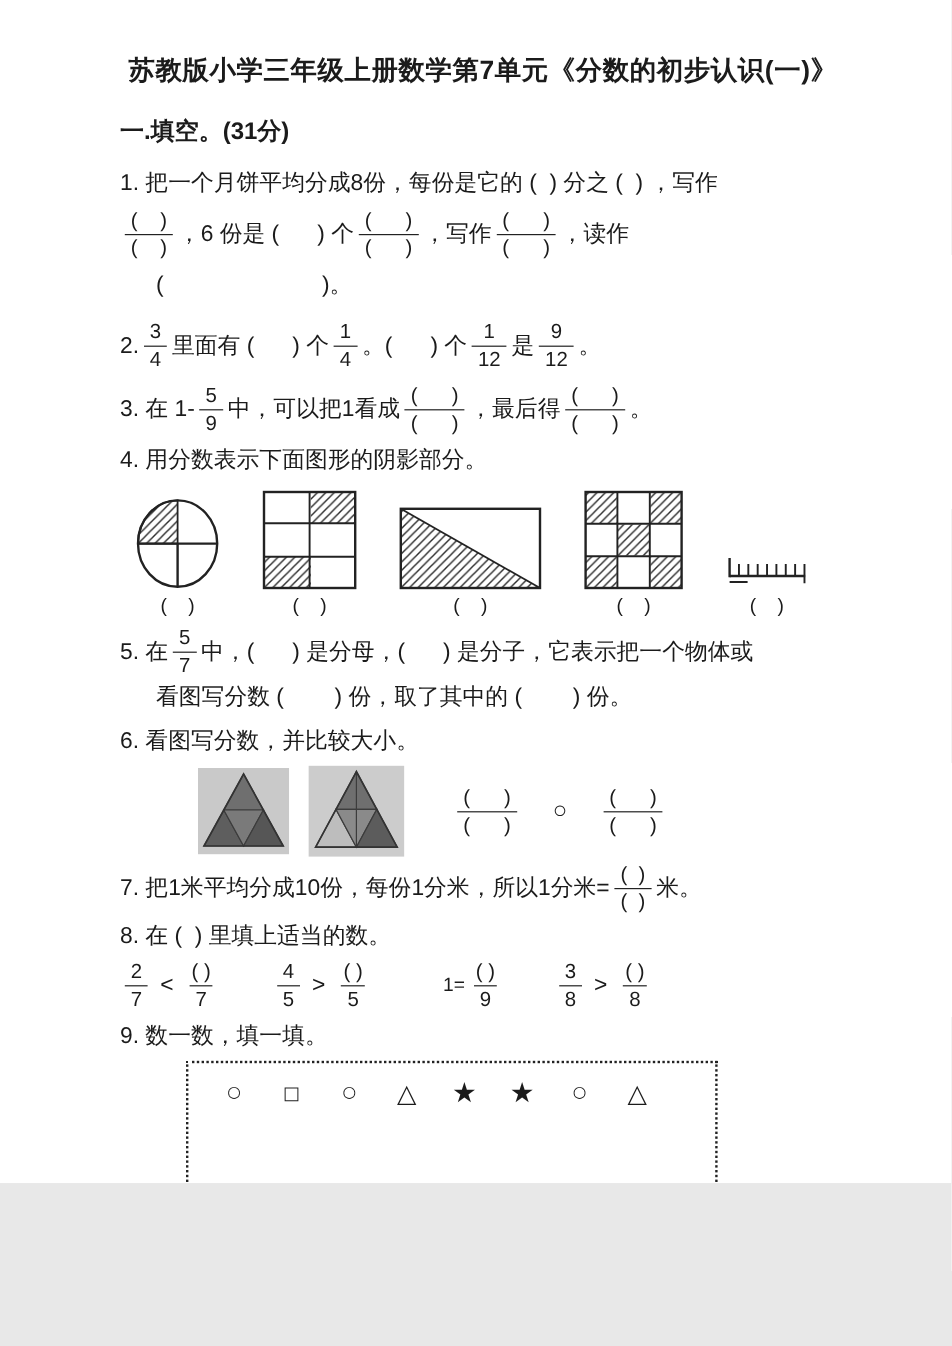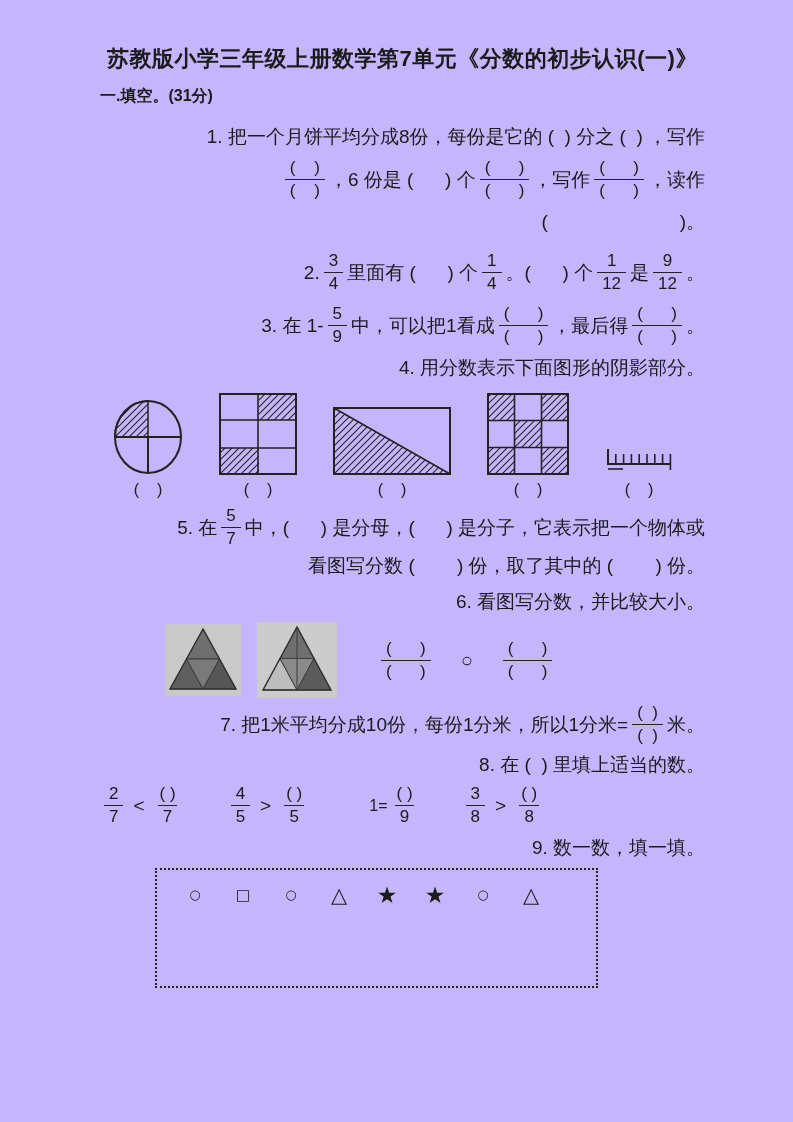--- a/index.html
+++ b/index.html
@@ -1,22 +1,22 @@
 <!DOCTYPE html>
 <html><head>
 <meta charset="utf-8">
 <style>
   html,body{margin:0;padding:0;background:#e8e8e8;}
-  .page{width:793px;height:1122px;background:#c4b5fd;overflow:hidden;position:relative;
+  .page{width:793px;height:986px;background:#ffffff;overflow:hidden;position:relative;
         font-family:"Liberation Sans","DejaVu Sans",sans-serif;color:#1b1b1b;}
   .content{padding:44px 88px 0 100px;}
   .title{text-align:center;font-weight:bold;font-size:22px;line-height:30px;letter-spacing:.5px;}
   .title.l2{margin-top:16px;}
-  .sec{font-weight:bold;font-size:16px;margin-top:12px;}
-  .qline{display:flex;align-items:center;font-size:19px;line-height:28px;justify-content:flex-end;}
+  .sec{font-weight:bold;font-size:20px;margin-top:22px;}
+  .qline{display:flex;align-items:center;font-size:19px;line-height:28px;}
   .run{white-space:pre;}
   .frac{display:inline-flex;flex-direction:column;align-items:center;vertical-align:middle;
         margin:0 4px;font-size:17px;line-height:20px;}
   .frac .num,.frac .den{padding:1px 5px;white-space:pre;text-align:center;}
   .frac .den{border-top:1.6px solid #222;}
   .mt16{margin-top:16px}.mt14{margin-top:14px}.mt12{margin-top:8px}.mt6{margin-top:6px}.mt4{margin-top:4px}.mt2{margin-top:2px}
   .indent{margin-left:30px;}
   .figrow{display:flex;align-items:flex-end;gap:34px;margin-left:12px;margin-top:10px;}
   .figcol{display:flex;flex-direction:column;align-items:center;gap:5px;}
   .figcap{font-size:16px;white-space:pre;}

